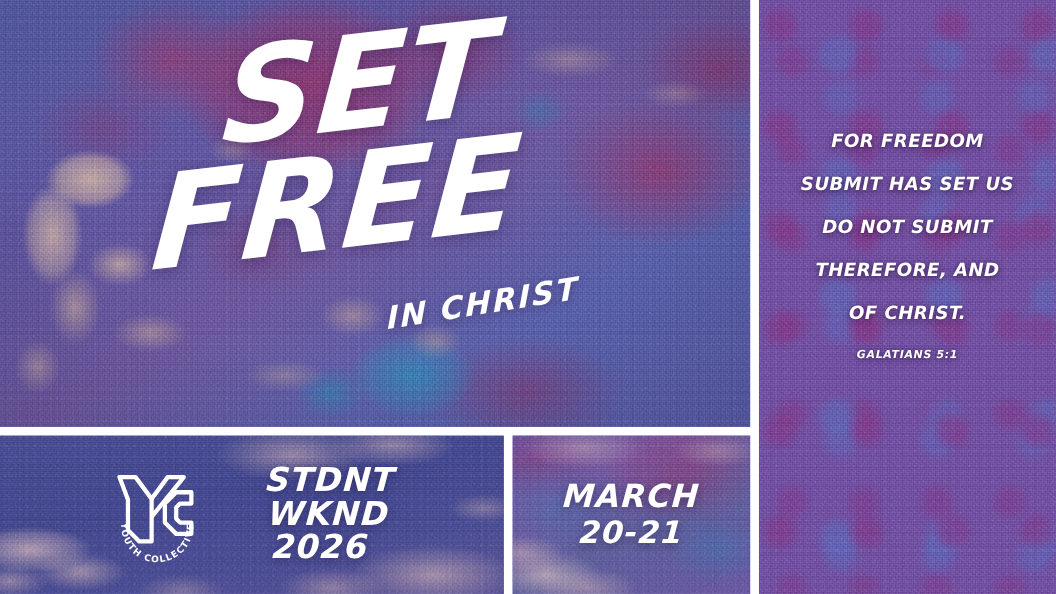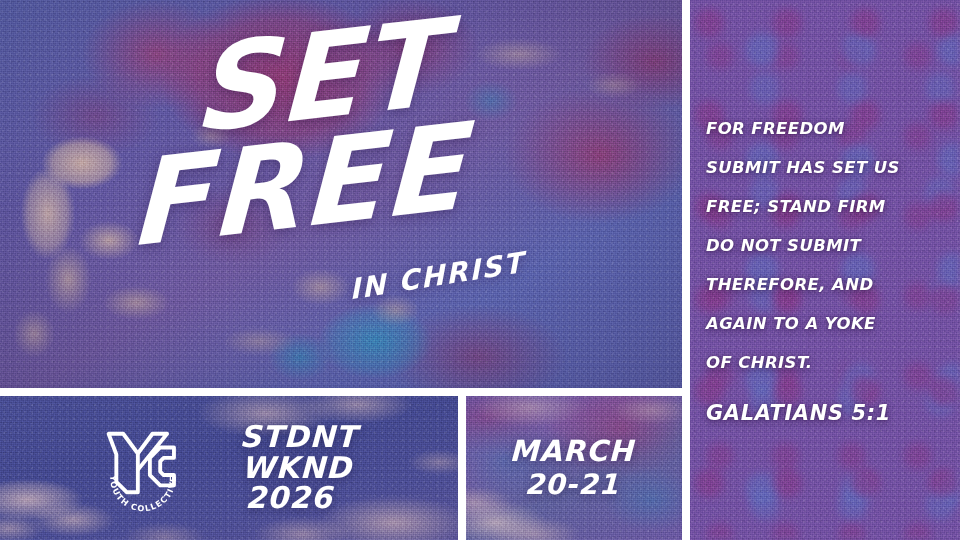--- a/index.html
+++ b/index.html
@@ -160,33 +160,34 @@
       radial-gradient(circle at 75% 45%, rgba(90,116,196,.55) 0 16px, transparent 17px),
       radial-gradient(circle at 45% 70%, rgba(140,50,130,.45) 0 13px, transparent 14px),
       radial-gradient(circle at 85% 85%, rgba(90,116,196,.45) 0 15px, transparent 16px);
     background-size: 78px 92px, 96px 110px, 66px 80px, 88px 104px;
     filter:blur(4px);
   }
   .verse-text {
     position:absolute;
     left:0; right:0; top:110px;
     padding:0 16px;
+    text-align:center;
     color:#ffffff;
     font-family:"DejaVu Sans", sans-serif;
     font-weight:bold; font-style:italic;
     font-size:16.5px;
     line-height:2.36;
     letter-spacing:.4px;
     text-shadow:0 2px 7px rgba(40,15,60,.55), 0 0 2px rgba(40,15,60,.5);
   }
   .verse-text .vline { display:block; white-space:nowrap; }
   .verse-ref {
     display:block;
     margin-top:6px;
-    font-size:21px;
+    font-size:10px;
     letter-spacing:.6px;
     white-space:nowrap;
   }
 
   
   #brand { left:0; top:396px; width:458px; height:144px; }
   .brand-bg {
     position:absolute; inset:0;
     background:
       radial-gradient(ellipse 70px 26px at 6% 72%, rgba(214,186,190,.75) 0%, rgba(214,186,190,.28) 58%, transparent 80%),
@@ -283,24 +284,22 @@
 
   <div class="panel" id="verse">
     <div class="verse-bg"></div>
     <div class="verse-bg2"></div>
     <div class="grain"></div>
     <div class="grain2"></div>
 
     <div class="verse-text">
       <span class="vline">FOR FREEDOM</span>
       <span class="vline">SUBMIT HAS SET US</span>
-      <span class="vline">FREE; STAND FIRM</span>
       <span class="vline">DO NOT SUBMIT</span>
       <span class="vline">THEREFORE, AND</span>
-      <span class="vline">AGAIN TO A YOKE</span>
       <span class="vline">OF CHRIST.</span>
       <span class="verse-ref">GALATIANS 5:1</span>
     </div>
   </div>
 
   <div class="panel" id="brand">
     <div class="brand-bg"></div>
     <div class="grain"></div>
     <div class="grain2"></div>
 

